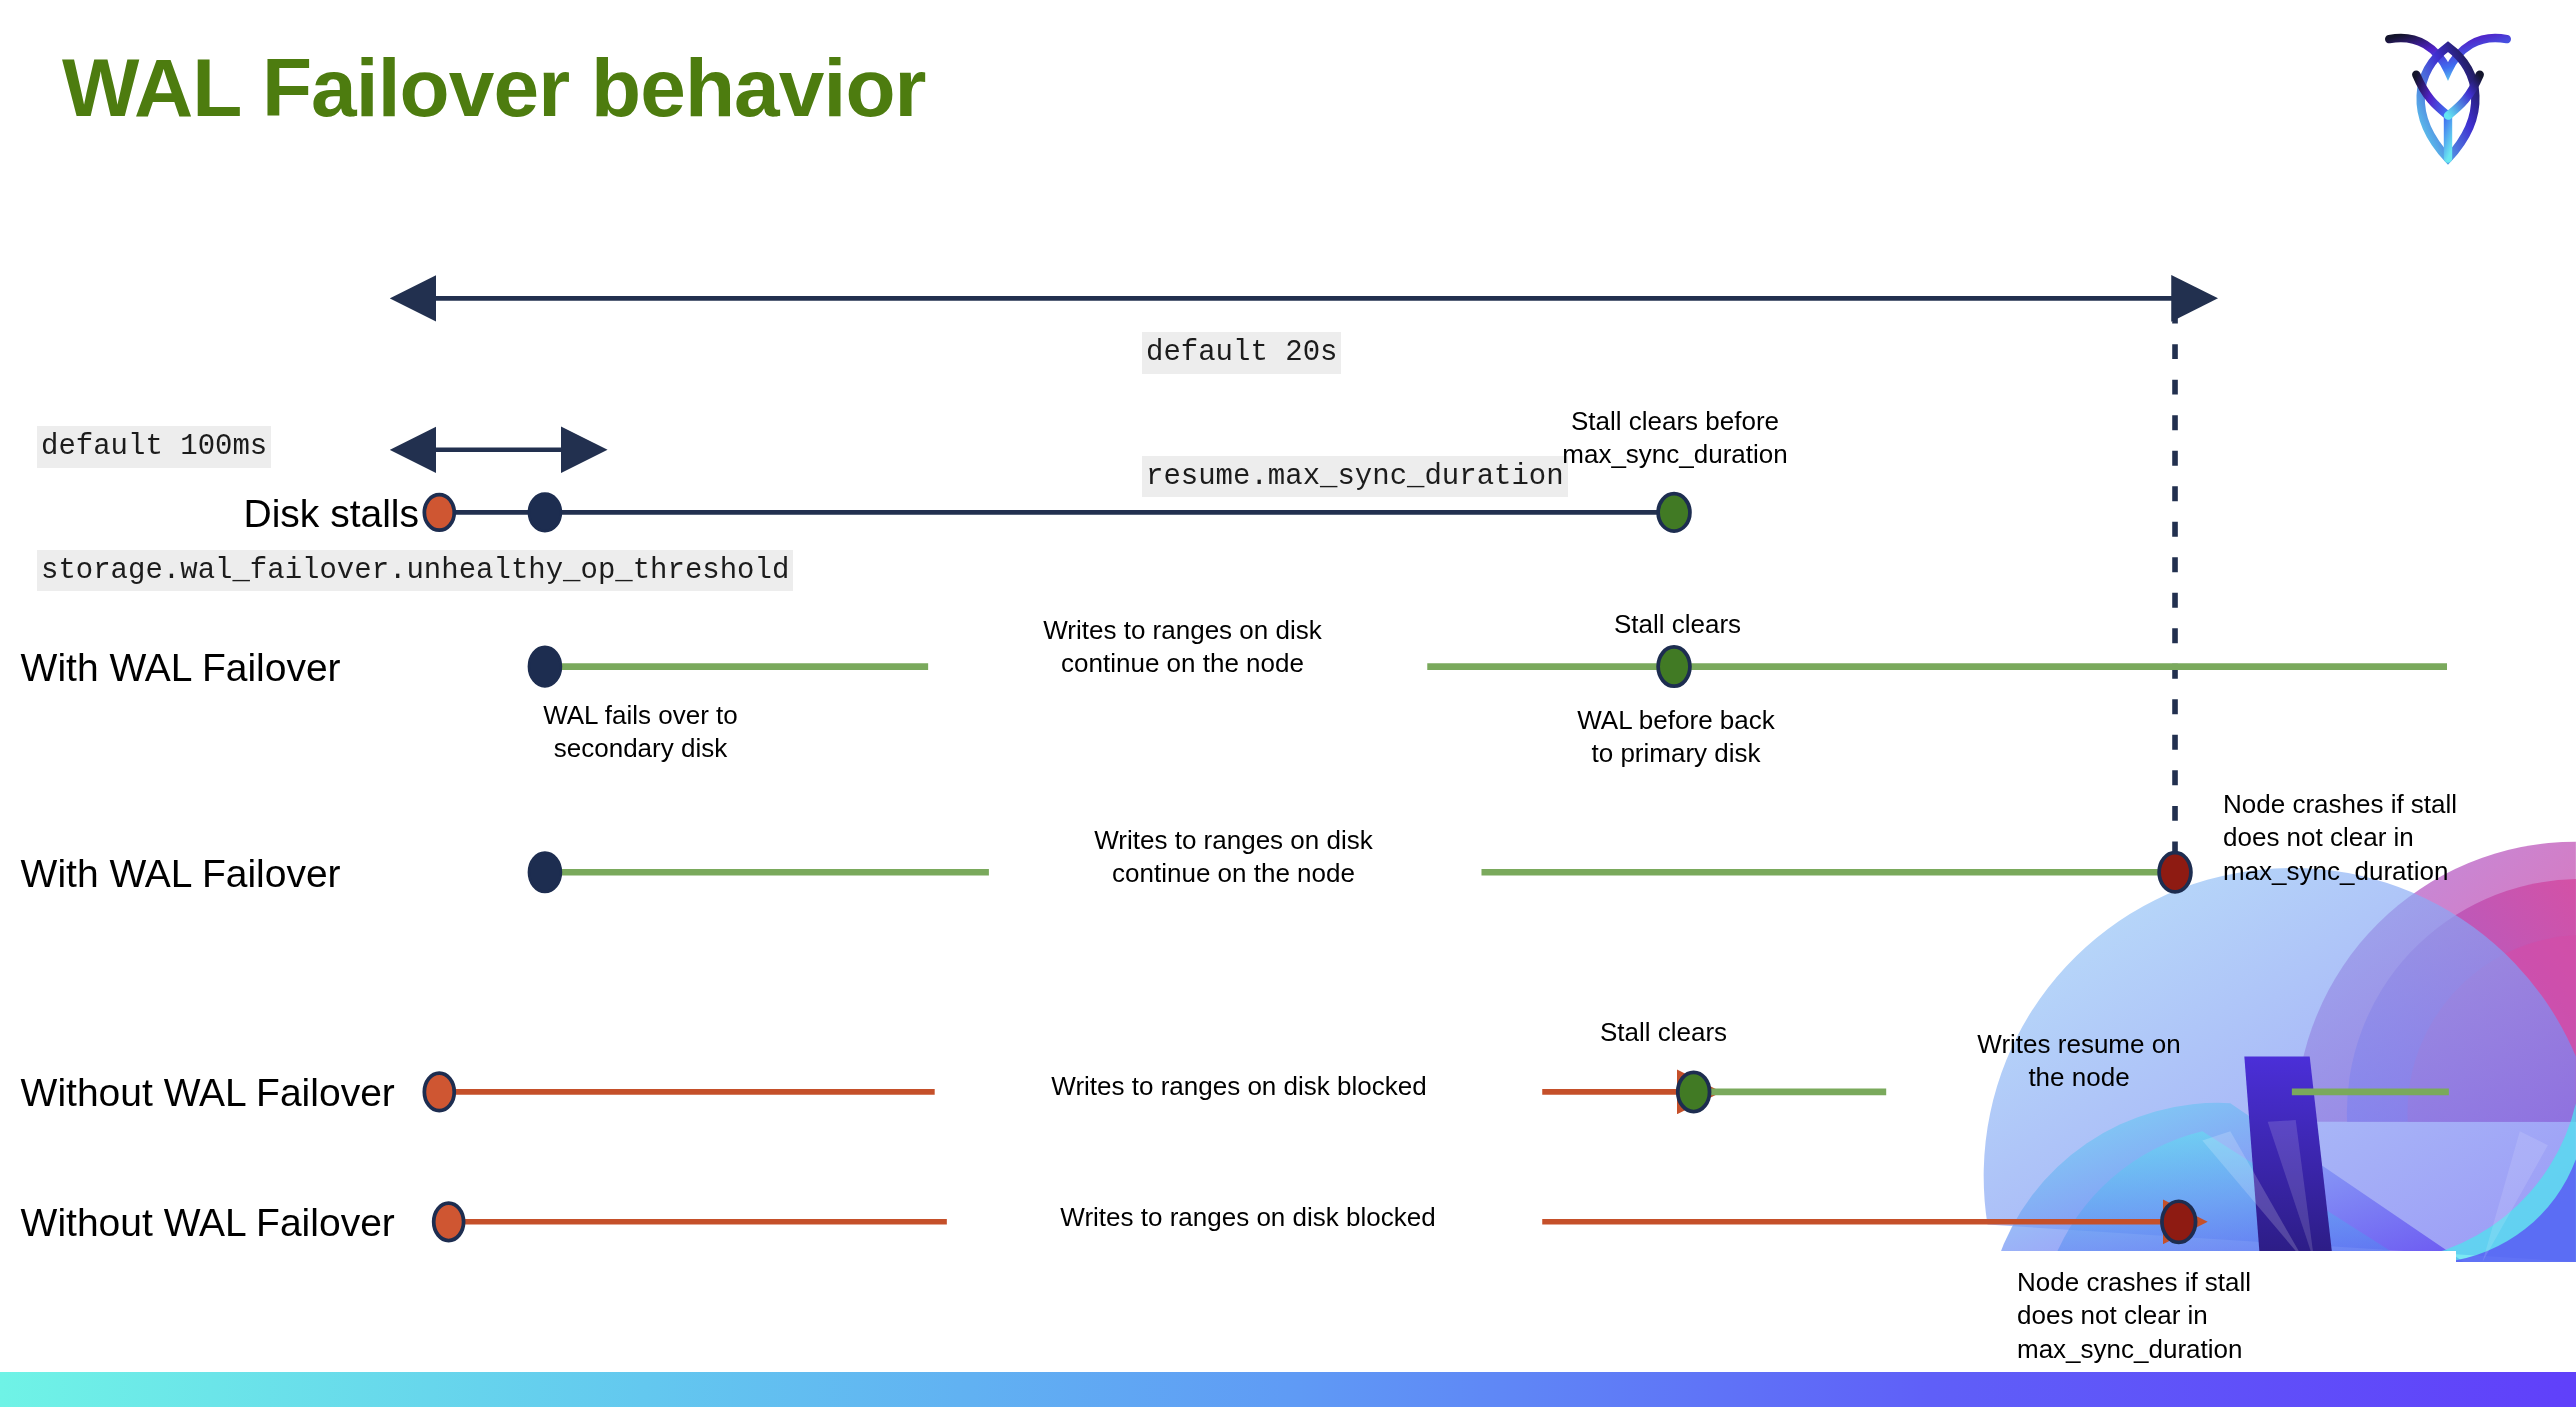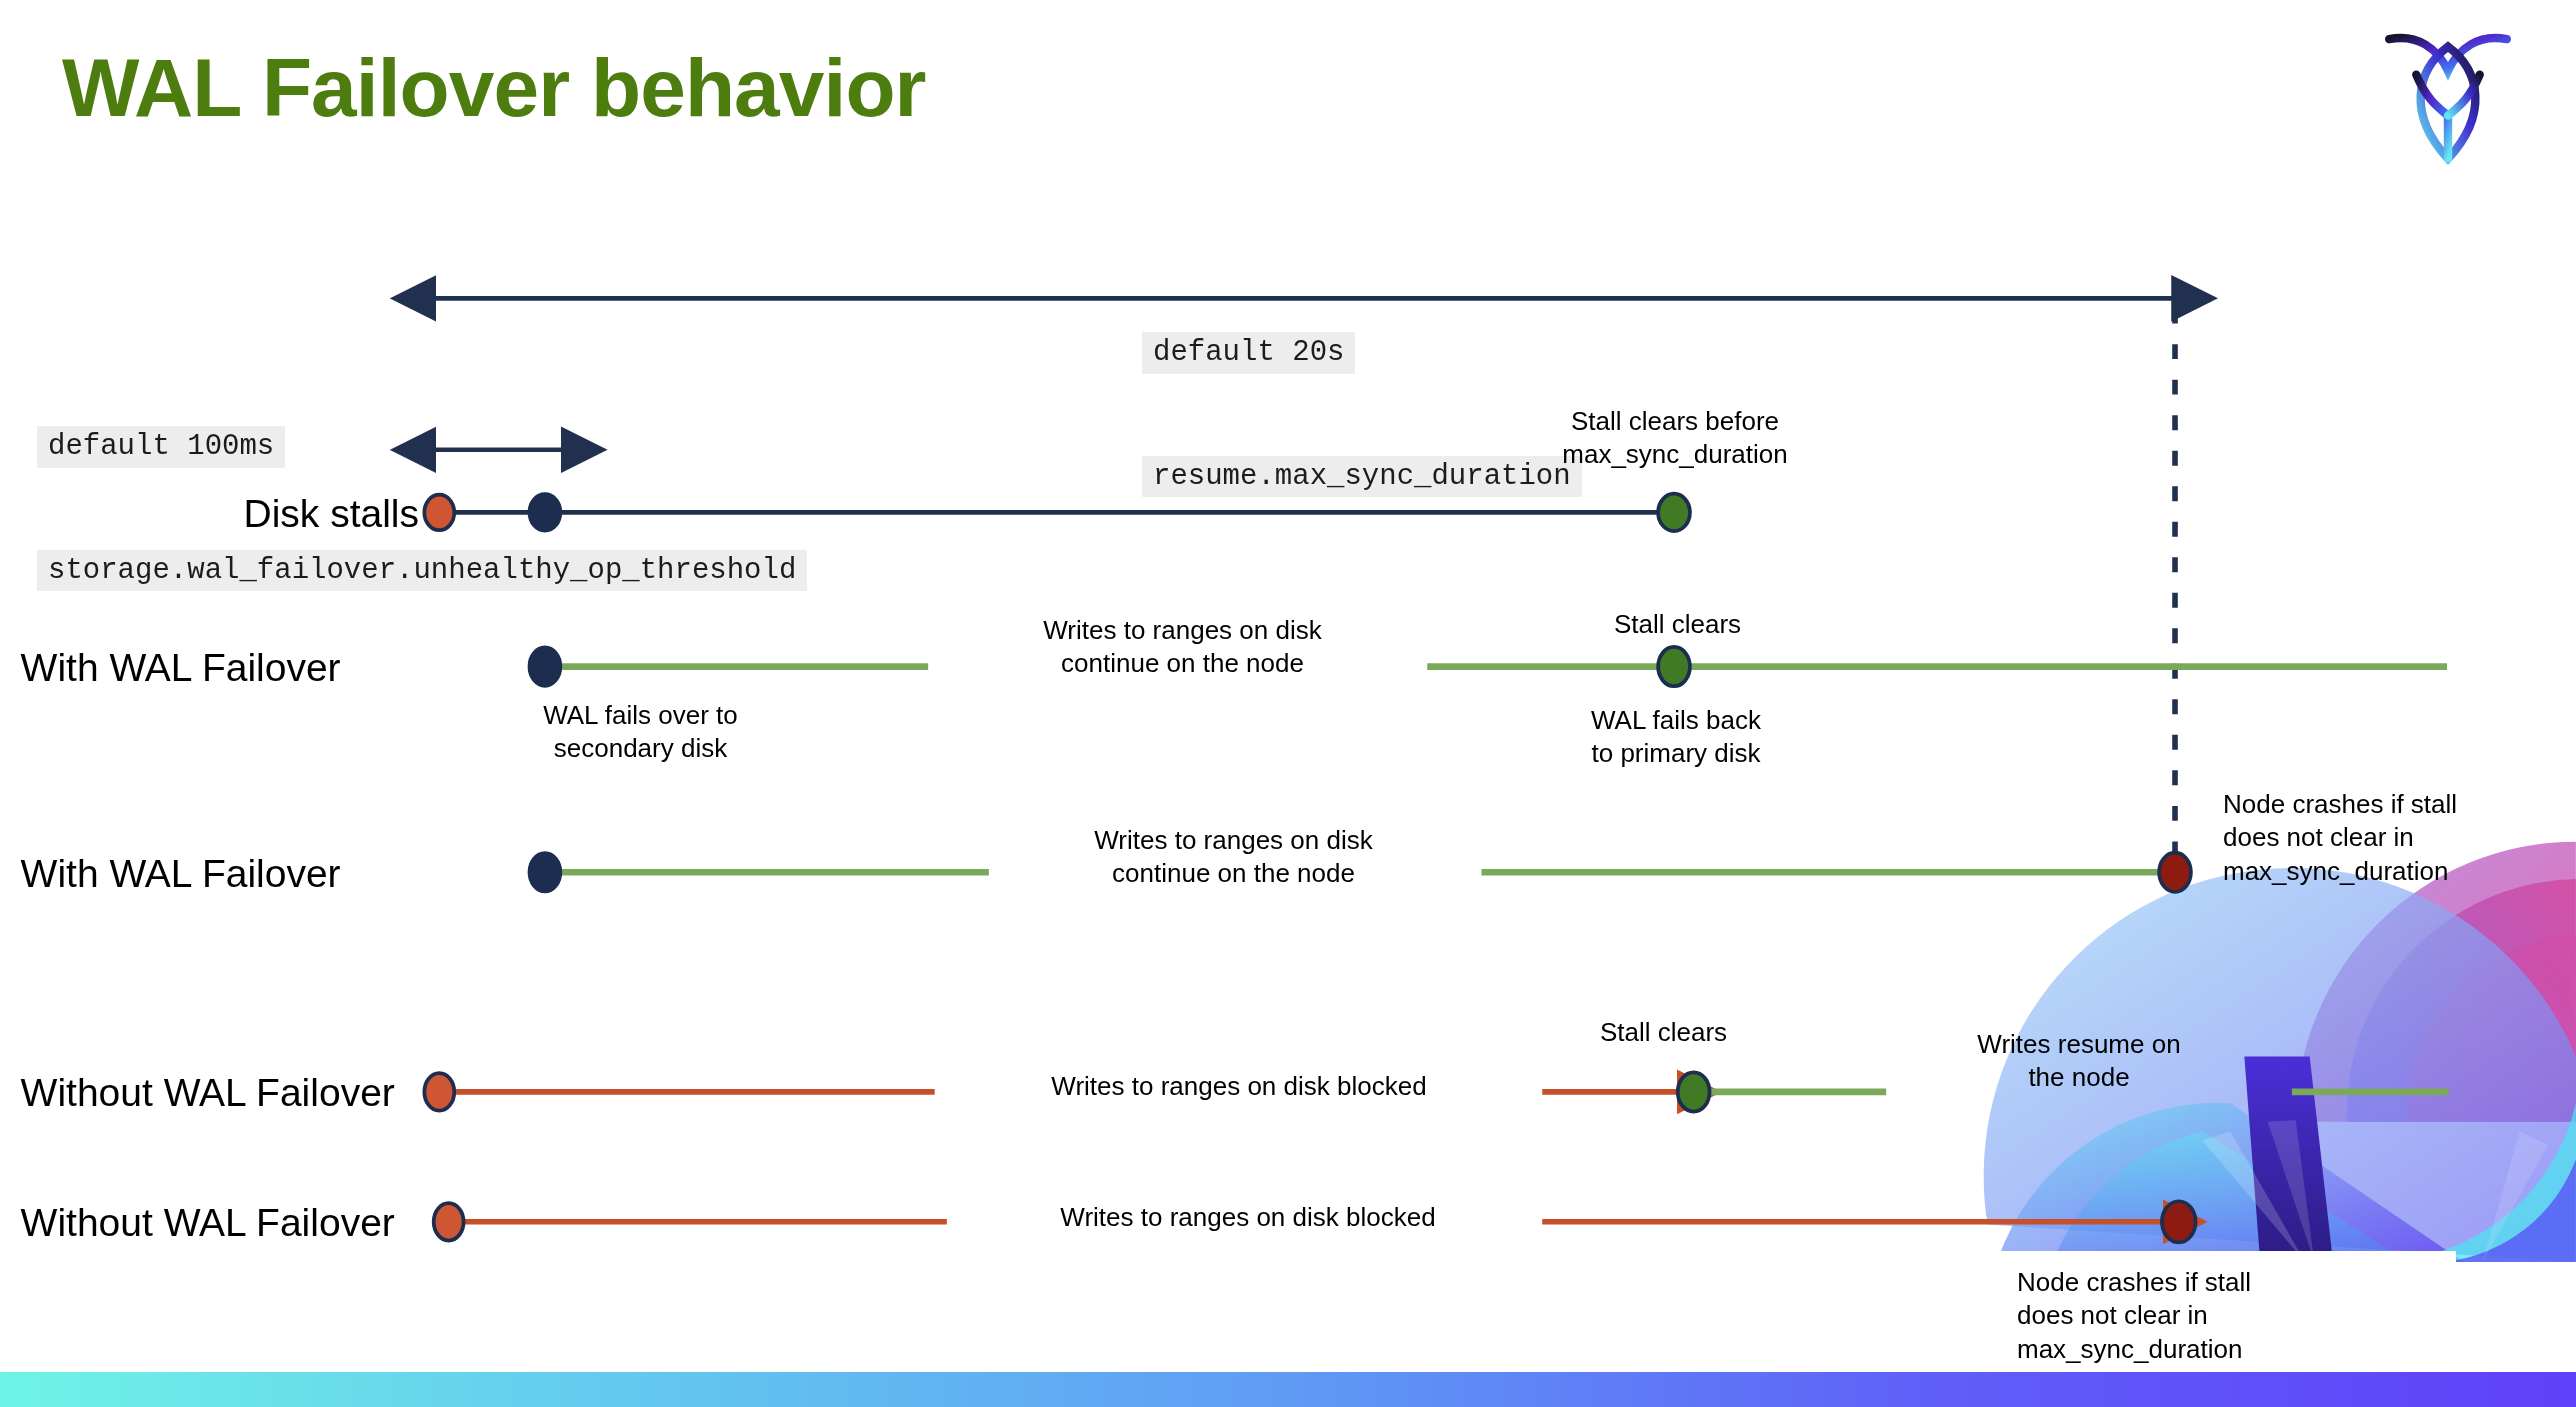--- a/index.html
+++ b/index.html
@@ -25,21 +25,21 @@
   
   #diagram { position: absolute; left: 0; top: 0; width: 2576px; height: 1408px; }
 
   
   .codelbl {
     position: absolute;
     font-family: "Liberation Mono", monospace;
     font-size: 29px; line-height: 1.42; color: #1c1c1c;
     white-space: pre;
   }
-  .codelbl span { background: #ededed; display: inline-block; padding: 0 11px; }
+  .codelbl span { background: #ededed; display: inline-block; padding: 0 4px; }
   #code-top  { left: 1142px; top: 250px; text-align: left; }
   #code-left { left: 37px;  top: 344px; text-align: left; }
 
   
   .rowlabel {
     position: absolute; font-size: 39px; color: #000;
     white-space: nowrap; font-family: "Liberation Sans", sans-serif;
   }
   .rowlabel.right { text-align: right; }
 
@@ -212,21 +212,21 @@
 max_sync_duration</div>
 
   <div class="anno" style="left:935px; top:614px; width:495px;">Writes to ranges on disk
 continue on the node</div>
 
   <div class="anno" style="left:1514px; top:608px; width:327px;">Stall clears</div>
 
   <div class="anno" style="left:458px; top:699px; width:365px;">WAL fails over to
 secondary disk</div>
 
-  <div class="anno" style="left:1503px; top:704px; width:346px;">WAL fails  back
+  <div class="anno" style="left:1503px; top:704px; width:346px;">WAL before  back
 to primary disk</div>
 
   <div class="anno" style="left:986px; top:824px; width:495px;">Writes to ranges on disk
 continue on the node</div>
 
   <div class="anno left" style="left:2223px; top:788px; width:355px;">Node crashes if stall
 does not clear in
 max_sync_duration</div>
 
   <div class="anno" style="left:1467px; top:1016px; width:393px;">Stall clears</div>

